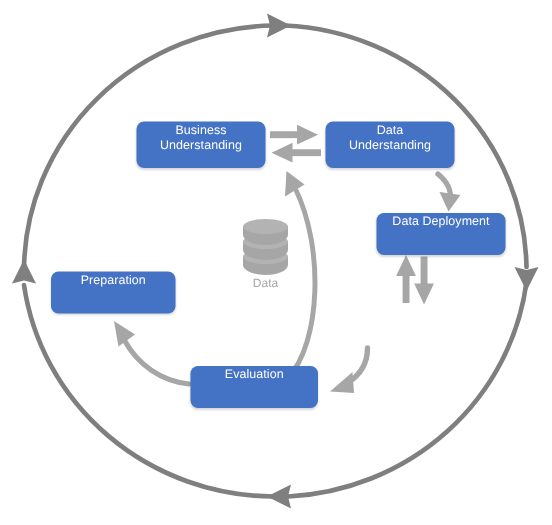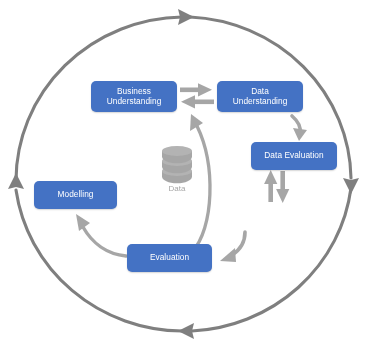--- a/index.html
+++ b/index.html
@@ -27,21 +27,21 @@
     height: 350px;
     display: block;
   }
   .phase-box {
     position: absolute;
     box-sizing: border-box;
     background: #4472c4;
     border-radius: 5px;
     color: #ffffff;
     display: flex;
-    align-items: center;
+    align-items: flex-start;
     justify-content: center;
     text-align: center;
     line-height: 1.18;
     font-size: 8.3px;
     letter-spacing: 0.05px;
     box-shadow: 0 1px 1.5px rgba(0,0,0,0.16);
     padding: 1px 3px;
   }
   .phase-box span { display: block; }
   .data-label {
@@ -147,27 +147,27 @@
   </div>
 
   <div class="phase-box" style="left:217px; top:81px; width:86px; height:31px;">
     <div>
       <span>Data</span>
       <span>Understanding</span>
     </div>
   </div>
 
   <div class="phase-box" style="left:251px; top:142px; width:86px; height:28px;">
-    <span>Data Evaluation</span>
+    <span>Data Deployment</span>
   </div>
 
 
   <div class="phase-box" style="left:127px; top:244px; width:85px; height:28px;">
     <span>Evaluation</span>
   </div>
 
   <div class="phase-box" style="left:34px; top:181px; width:83px; height:28px;">
-    <span>Modelling</span>
+    <span>Preparation</span>
   </div>
 
   <div class="data-label" style="left:147px; top:184px; width:60px;">Data</div>
 
 </div>
 
 </body></html>

